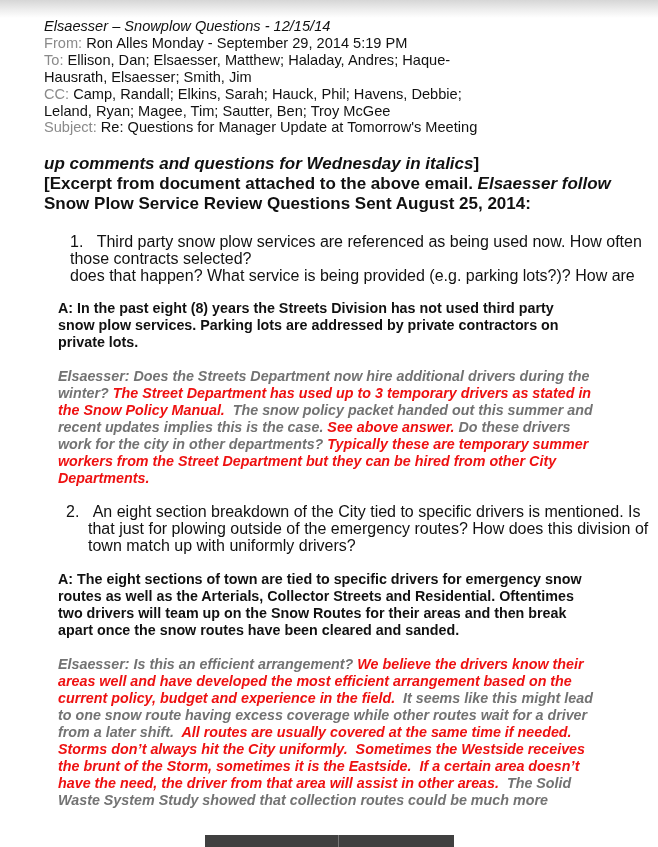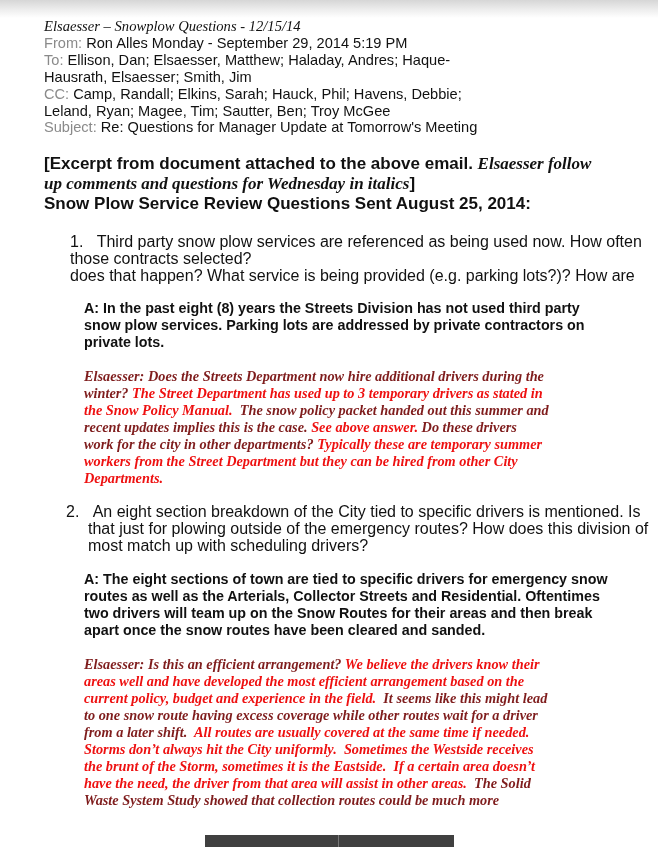--- a/index.html
+++ b/index.html
@@ -9,29 +9,29 @@
     font-family: "Liberation Sans", sans-serif;
     color: #111111;
   }
   .top-shade {
     position: absolute; left: 0; top: 0; width: 658px; height: 18px;
     background: linear-gradient(to bottom, #d6d6d6 0%, #ececec 50%, #ffffff 100%);
   }
   .header { position: absolute; left: 44px; top: 18px; font-size: 14.6px; line-height: 16.9px; }
   .header .line { white-space: nowrap; }
   .lbl { color: #8a8a8a; }
-  .it { font-style: italic; font-family: Liberation Serif, serif; }
+  .it { font-style: italic; }
   .excerpt { position: absolute; left: 44px; top: 154px; font-size: 17px; line-height: 20px; font-weight: bold; }
   .excerpt .line { white-space: nowrap; }
   .q { position: absolute; font-size: 16px; line-height: 17px; }
   .q .line { white-space: nowrap; }
-  .ans { position: absolute; left: 84px; font-size: 14.3px; line-height: 17px; font-weight: bold; }
+  .ans { position: absolute; left: 58px; font-size: 14.3px; line-height: 17px; font-weight: bold; }
   .ans .line { white-space: nowrap; }
   .red { color: #ee1111; }
-  .blk { color: #7f1d1d; }
+  .blk { color: #737373; }
   .toolbar {
     position: absolute; top: 835px; height: 12px; left: 205px;
     display: flex;
   }
   .tb-btn { height: 12px; background: #404040; }
   .tb-btn.a { width: 133px; border-right: 1px solid #777; }
   .tb-btn.b { width: 115px; }
 </style>
 </head>
 <body>
@@ -42,22 +42,22 @@
   <div class="line it">Elsaesser – Snowplow Questions - 12/15/14</div>
   <div class="line"><span class="lbl">From:</span><span> Ron Alles Monday - September 29, 2014 5:19 PM</span></div>
   <div class="line"><span class="lbl">To:</span><span> Ellison, Dan; Elsaesser, Matthew; Haladay, Andres; Haque-</span></div>
   <div class="line">Hausrath, Elsaesser; Smith, Jim</div>
   <div class="line"><span class="lbl">CC:</span><span> Camp, Randall; Elkins, Sarah; Hauck, Phil; Havens, Debbie;</span></div>
   <div class="line">Leland, Ryan; Magee, Tim; Sautter, Ben; Troy McGee</div>
   <div class="line"><span class="lbl">Subject:</span><span> Re: Questions for Manager Update at Tomorrow's Meeting</span></div>
 </div>
 
 <div class="excerpt">
+  <div class="line"><span class="it">up comments and questions for Wednesday in italics</span><span>]</span></div>
   <div class="line"><span>[Excerpt from document attached to the above email. </span><span class="it">Elsaesser follow</span></div>
-  <div class="line"><span class="it">up comments and questions for Wednesday in italics</span><span>]</span></div>
   <div class="line">Snow Plow Service Review Questions Sent August 25, 2014:</div>
 </div>
 
 <div class="q" style="left:70px; top:233px;">
   <div class="line"><span>1.</span>&nbsp;&nbsp;&nbsp;<span>Third party snow plow services are referenced as being used now. How often</span></div>
   <div class="line">those contracts selected?</div>
   <div class="line">does that happen? What service is being provided (e.g. parking lots?)? How are</div>
 </div>
 
 <div class="ans" style="top:300px;">
@@ -72,21 +72,21 @@
     <div class="line"><span class="red" style="white-space: pre;">the Snow Policy Manual.</span><span class="blk" style="white-space: pre;">  The snow policy packet handed out this summer and</span></div>
     <div class="line"><span class="blk" style="white-space: pre;">recent updates implies this is the case. </span><span class="red" style="white-space: pre;">See above answer.</span><span class="blk" style="white-space: pre;"> Do these drivers</span></div>
     <div class="line"><span class="blk" style="white-space: pre;">work for the city in other departments? </span><span class="red" style="white-space: pre;">Typically these are temporary summer</span></div>
     <div class="line"><span class="red" style="white-space: pre;">workers from the Street Department but they can be hired from other City</span></div>
     <div class="line"><span class="red" style="white-space: pre;">Departments.</span></div>
   </div>
 
 <div class="q" style="left:66px; top:503px;">
   <div class="line"><span>2.</span>&nbsp;&nbsp;&nbsp;<span>An eight section breakdown of the City tied to specific drivers is mentioned. Is</span></div>
   <div class="line" style="padding-left:22px;">that just for plowing outside of the emergency routes? How does this division of</div>
-  <div class="line" style="padding-left:22px;">most match up with scheduling drivers?</div>
+  <div class="line" style="padding-left:22px;">town match up with uniformly drivers?</div>
 </div>
 
 <div class="ans" style="top:571px;">
   <div class="line">A: The eight sections of town are tied to specific drivers for emergency snow</div>
   <div class="line">routes as well as the Arterials, Collector Streets and Residential. Oftentimes</div>
   <div class="line">two drivers will team up on the Snow Routes for their areas and then break</div>
   <div class="line">apart once the snow routes have been cleared and sanded.</div>
 </div>
 
 <div class="ans it" style="top:656px;">

